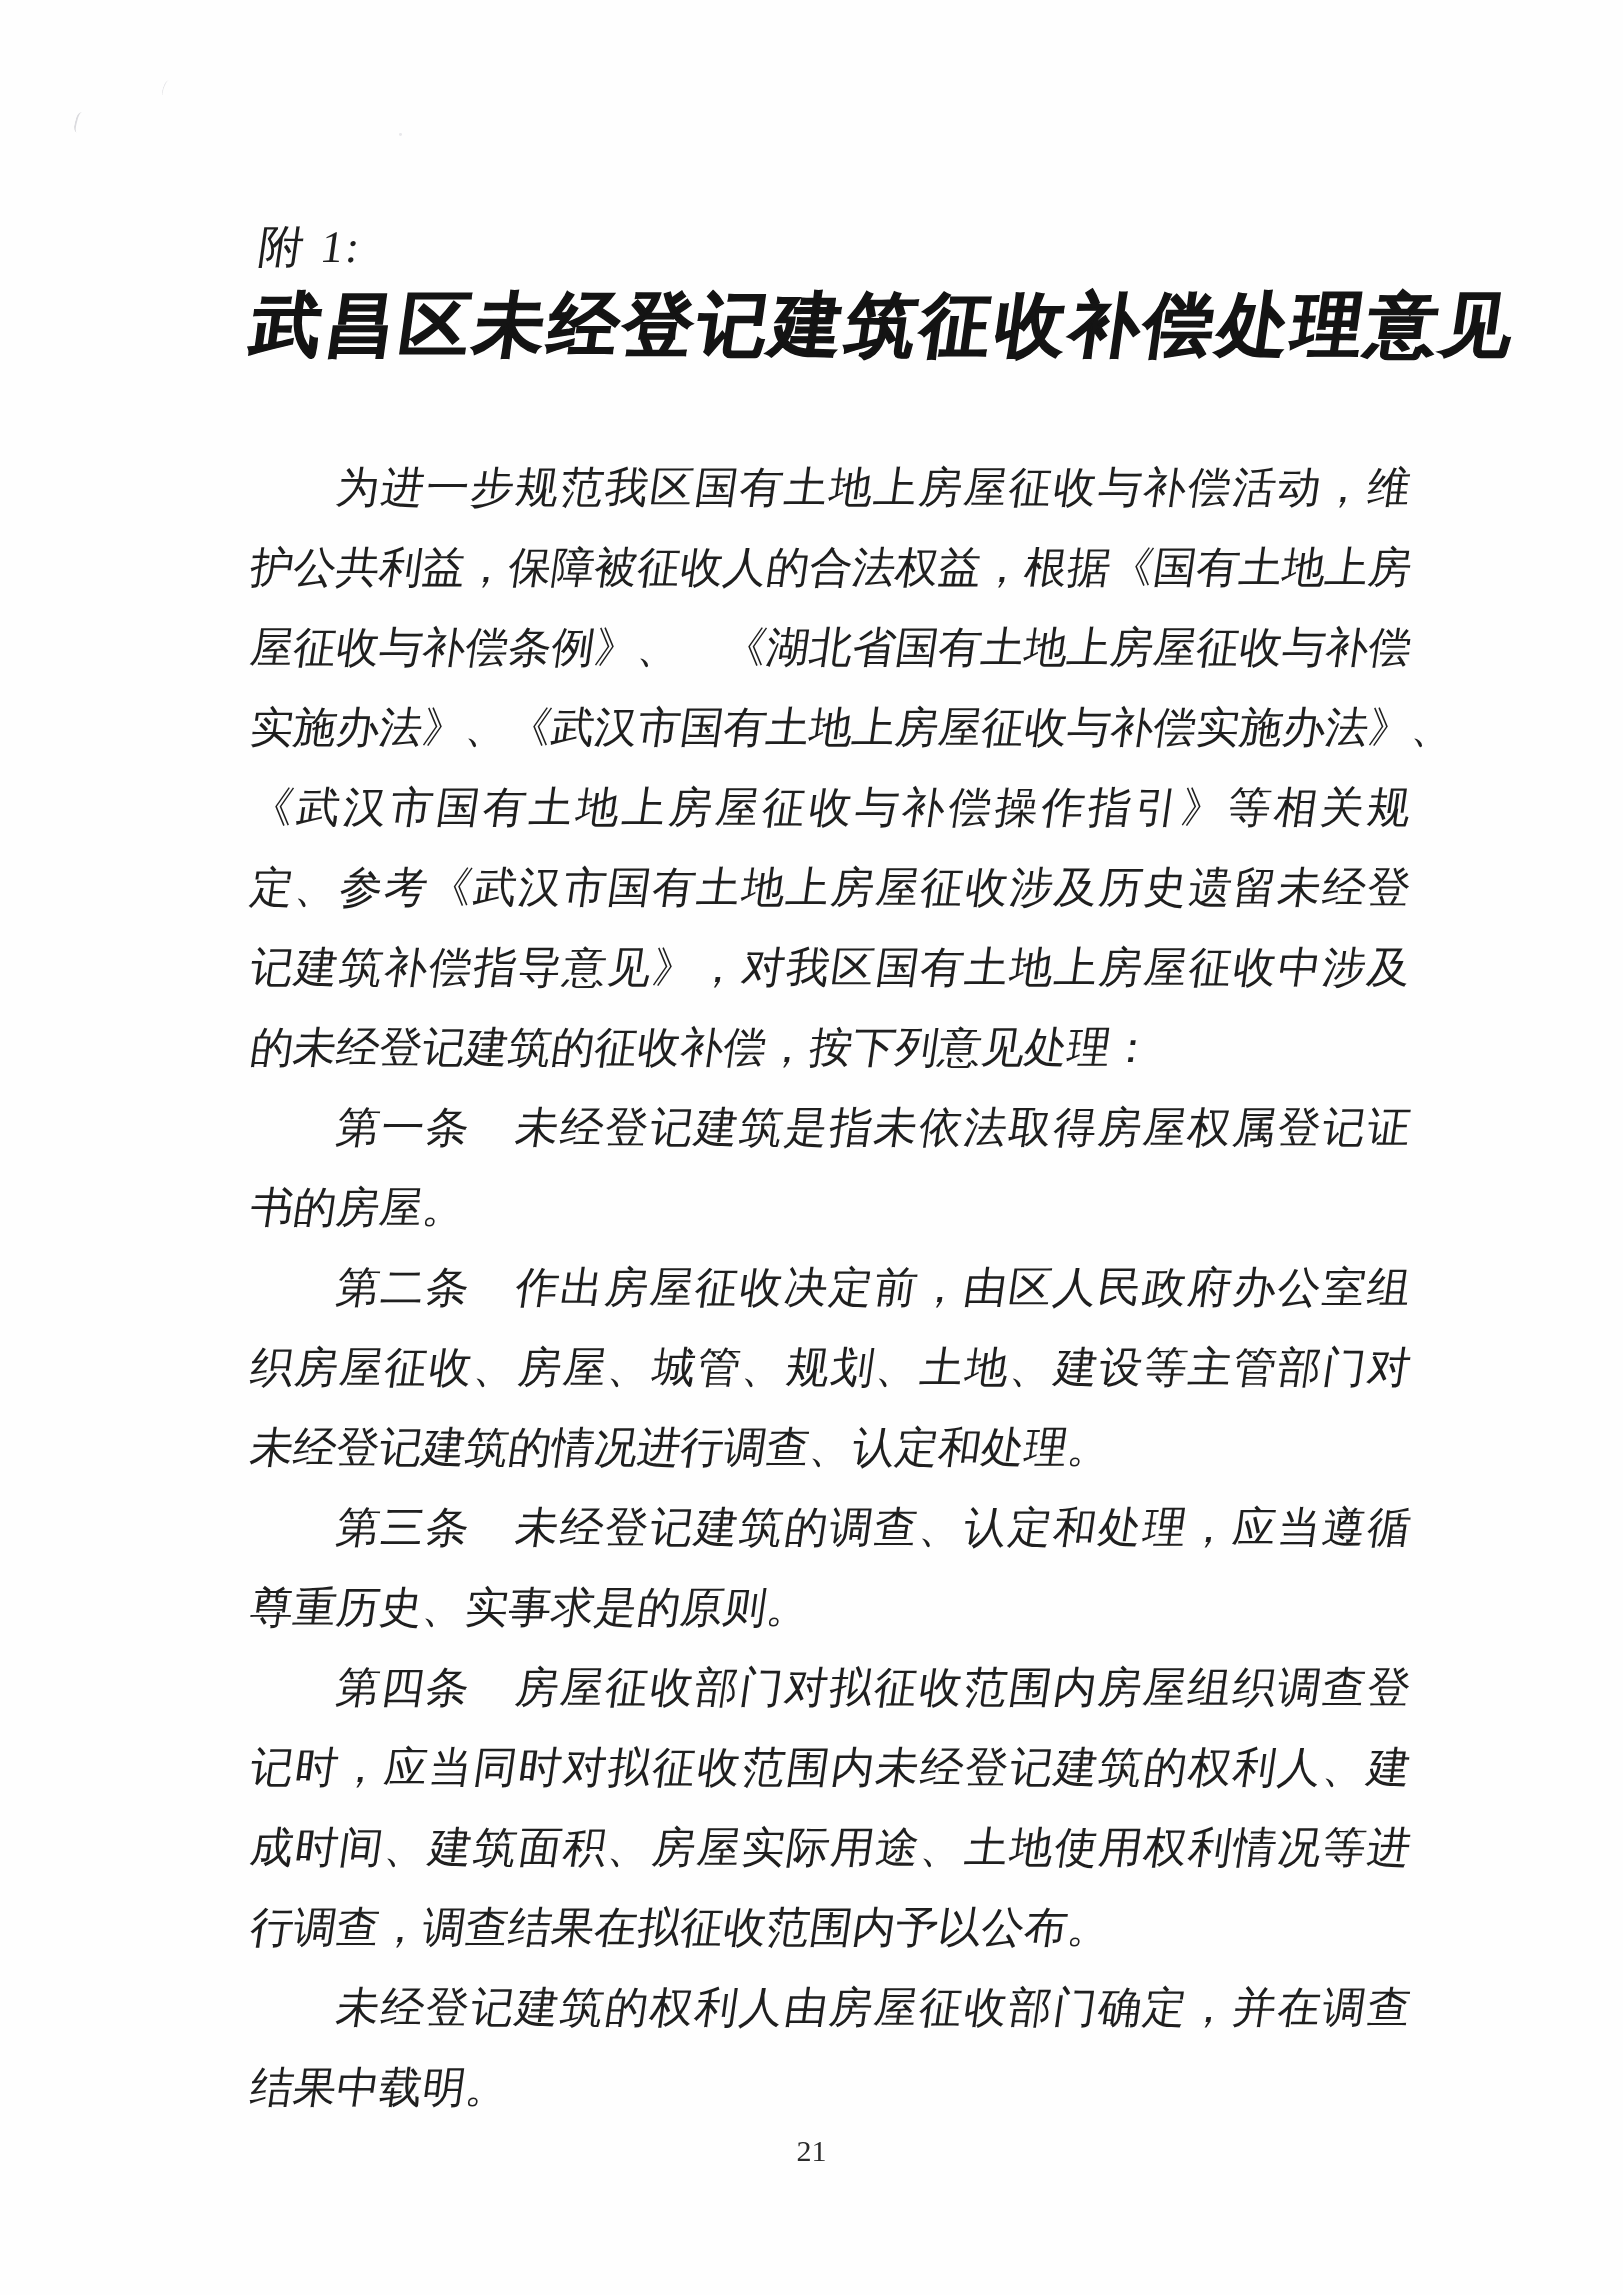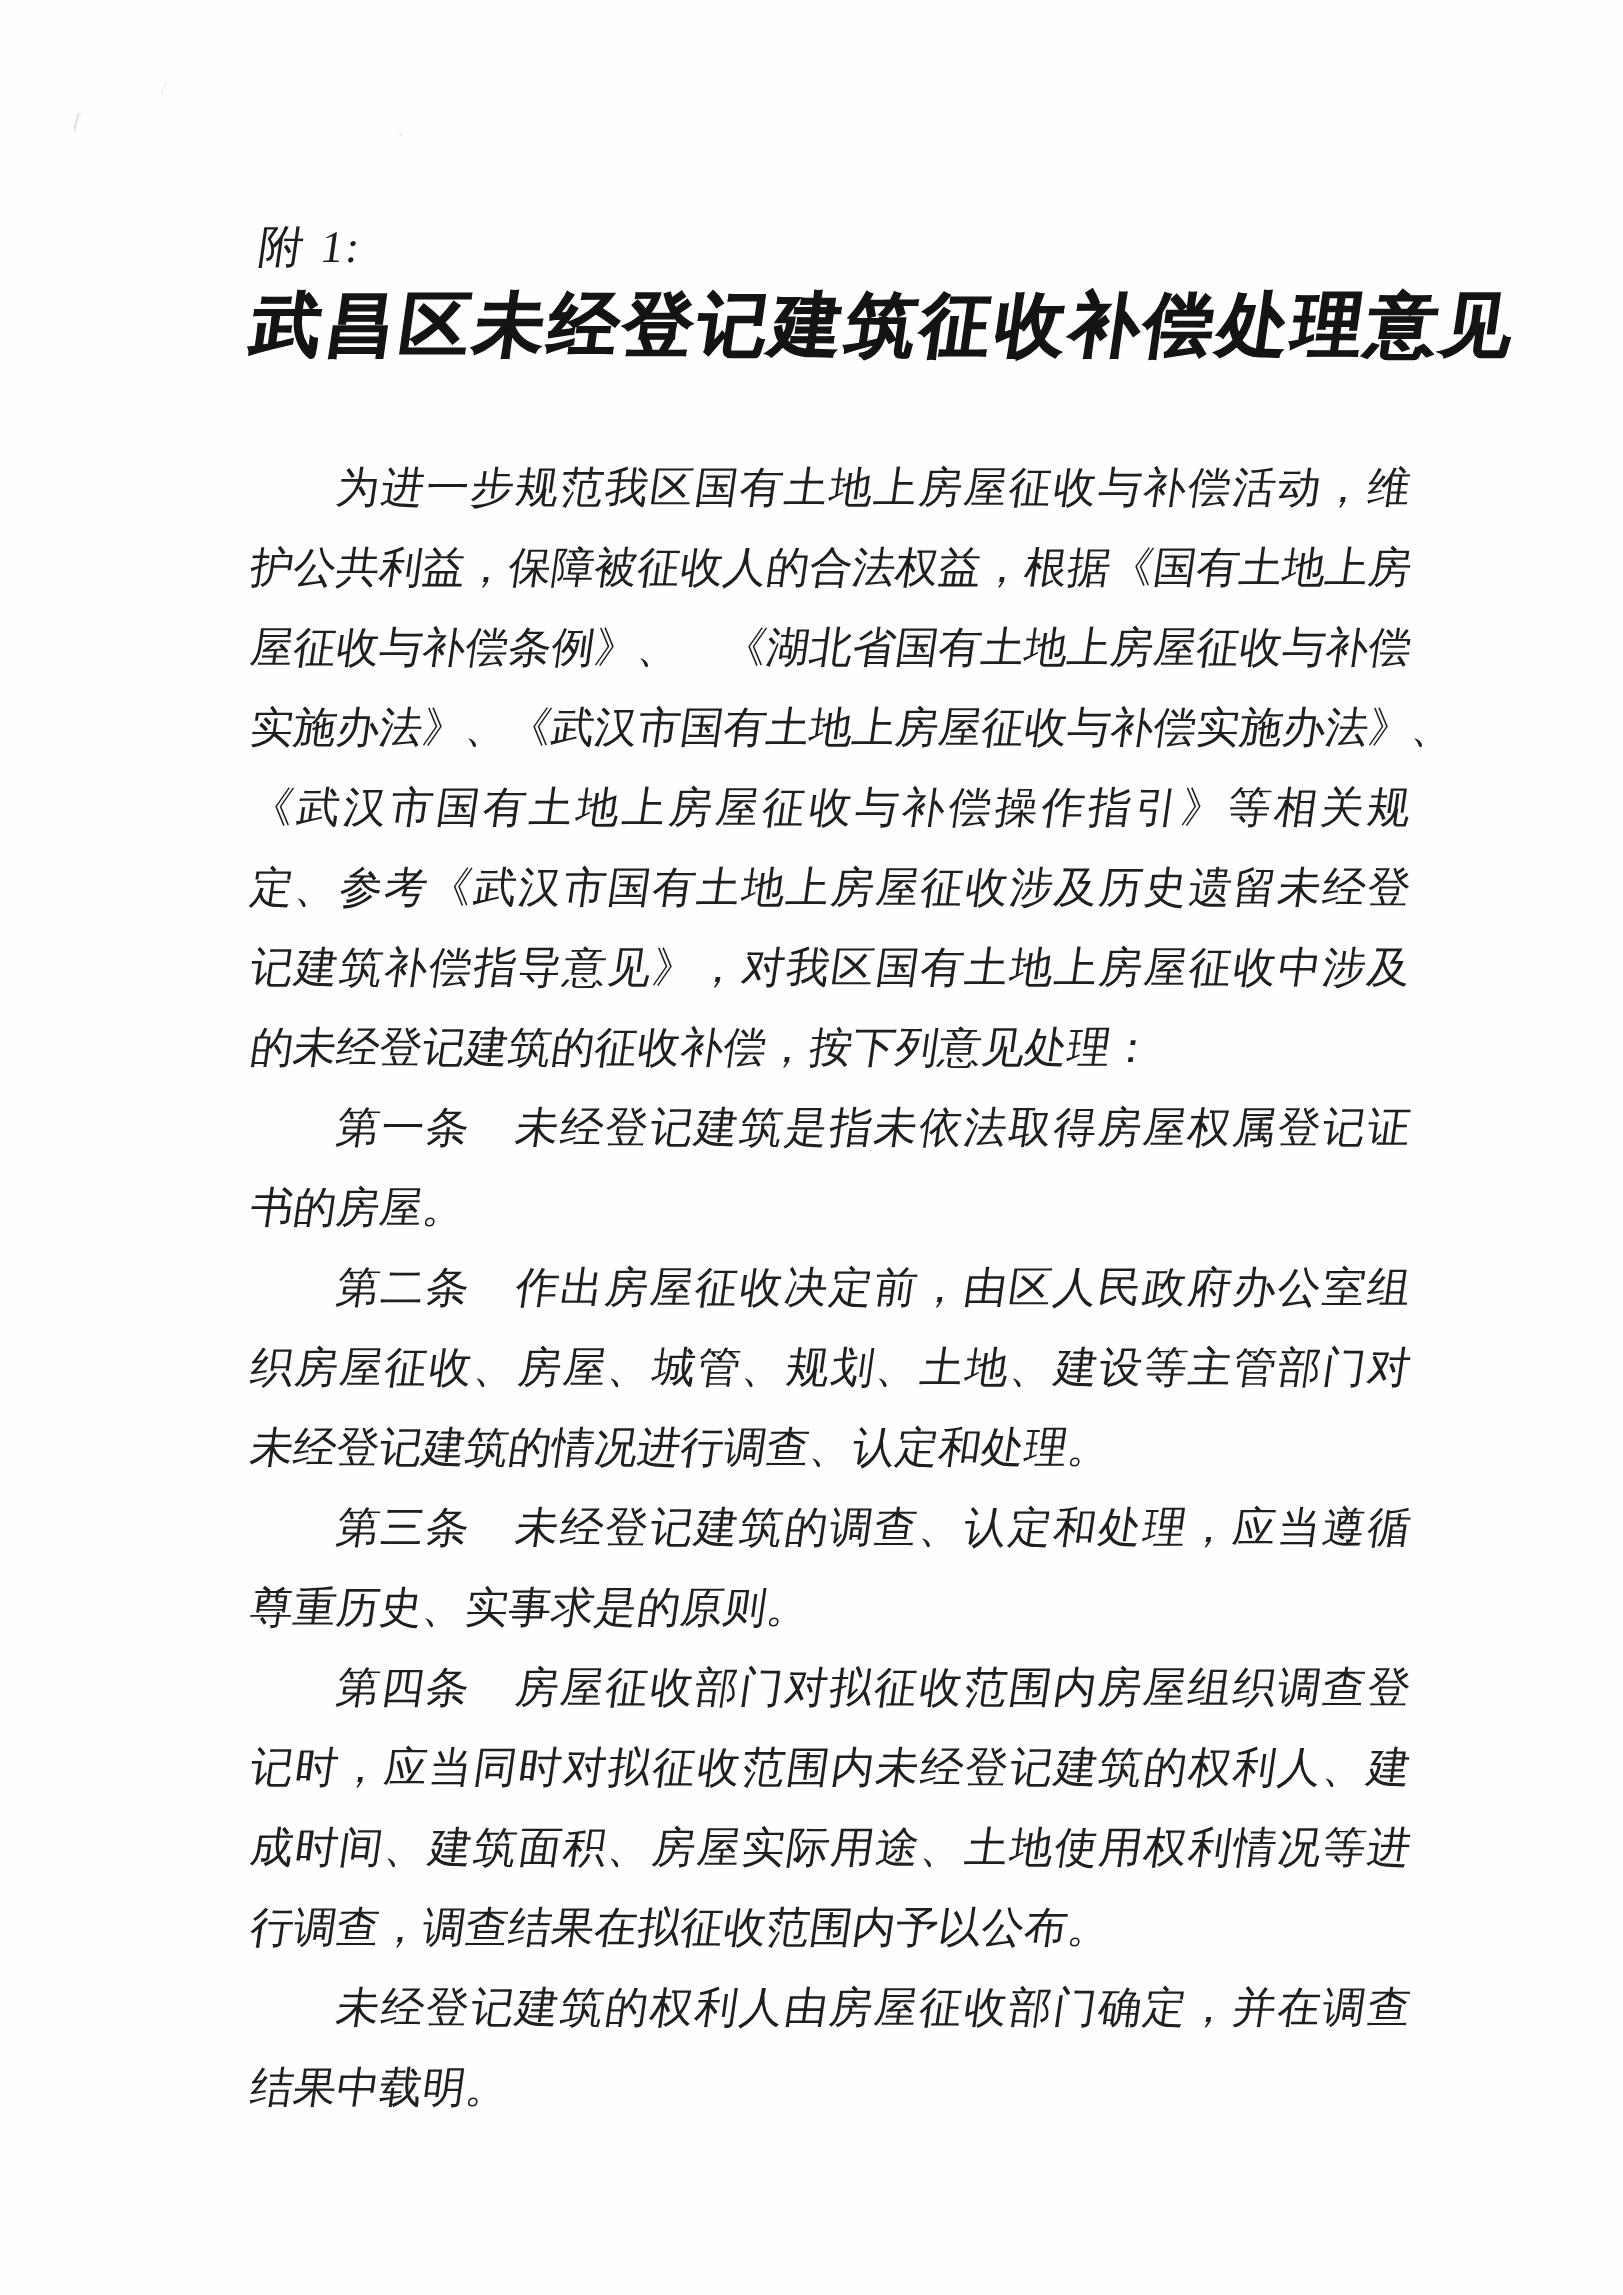--- a/index.html
+++ b/index.html
@@ -108,15 +108,16 @@
       <div class="line indent">第三条　未经登记建筑的调查、认定和处理，应当遵循</div>
       <div class="line short">尊重历史、实事求是的原则。</div>
       <div class="line indent">第四条　房屋征收部门对拟征收范围内房屋组织调查登</div>
       <div class="line">记时，应当同时对拟征收范围内未经登记建筑的权利人、建</div>
       <div class="line">成时间、建筑面积、房屋实际用途、土地使用权利情况等进</div>
       <div class="line short">行调查，调查结果在拟征收范围内予以公布。</div>
       <div class="line indent">未经登记建筑的权利人由房屋征收部门确定，并在调查</div>
       <div class="line short">结果中载明。</div>
     </div>
 
+  <div class="page-number">21</div>
 
 </div>
 
 
 </body></html>

